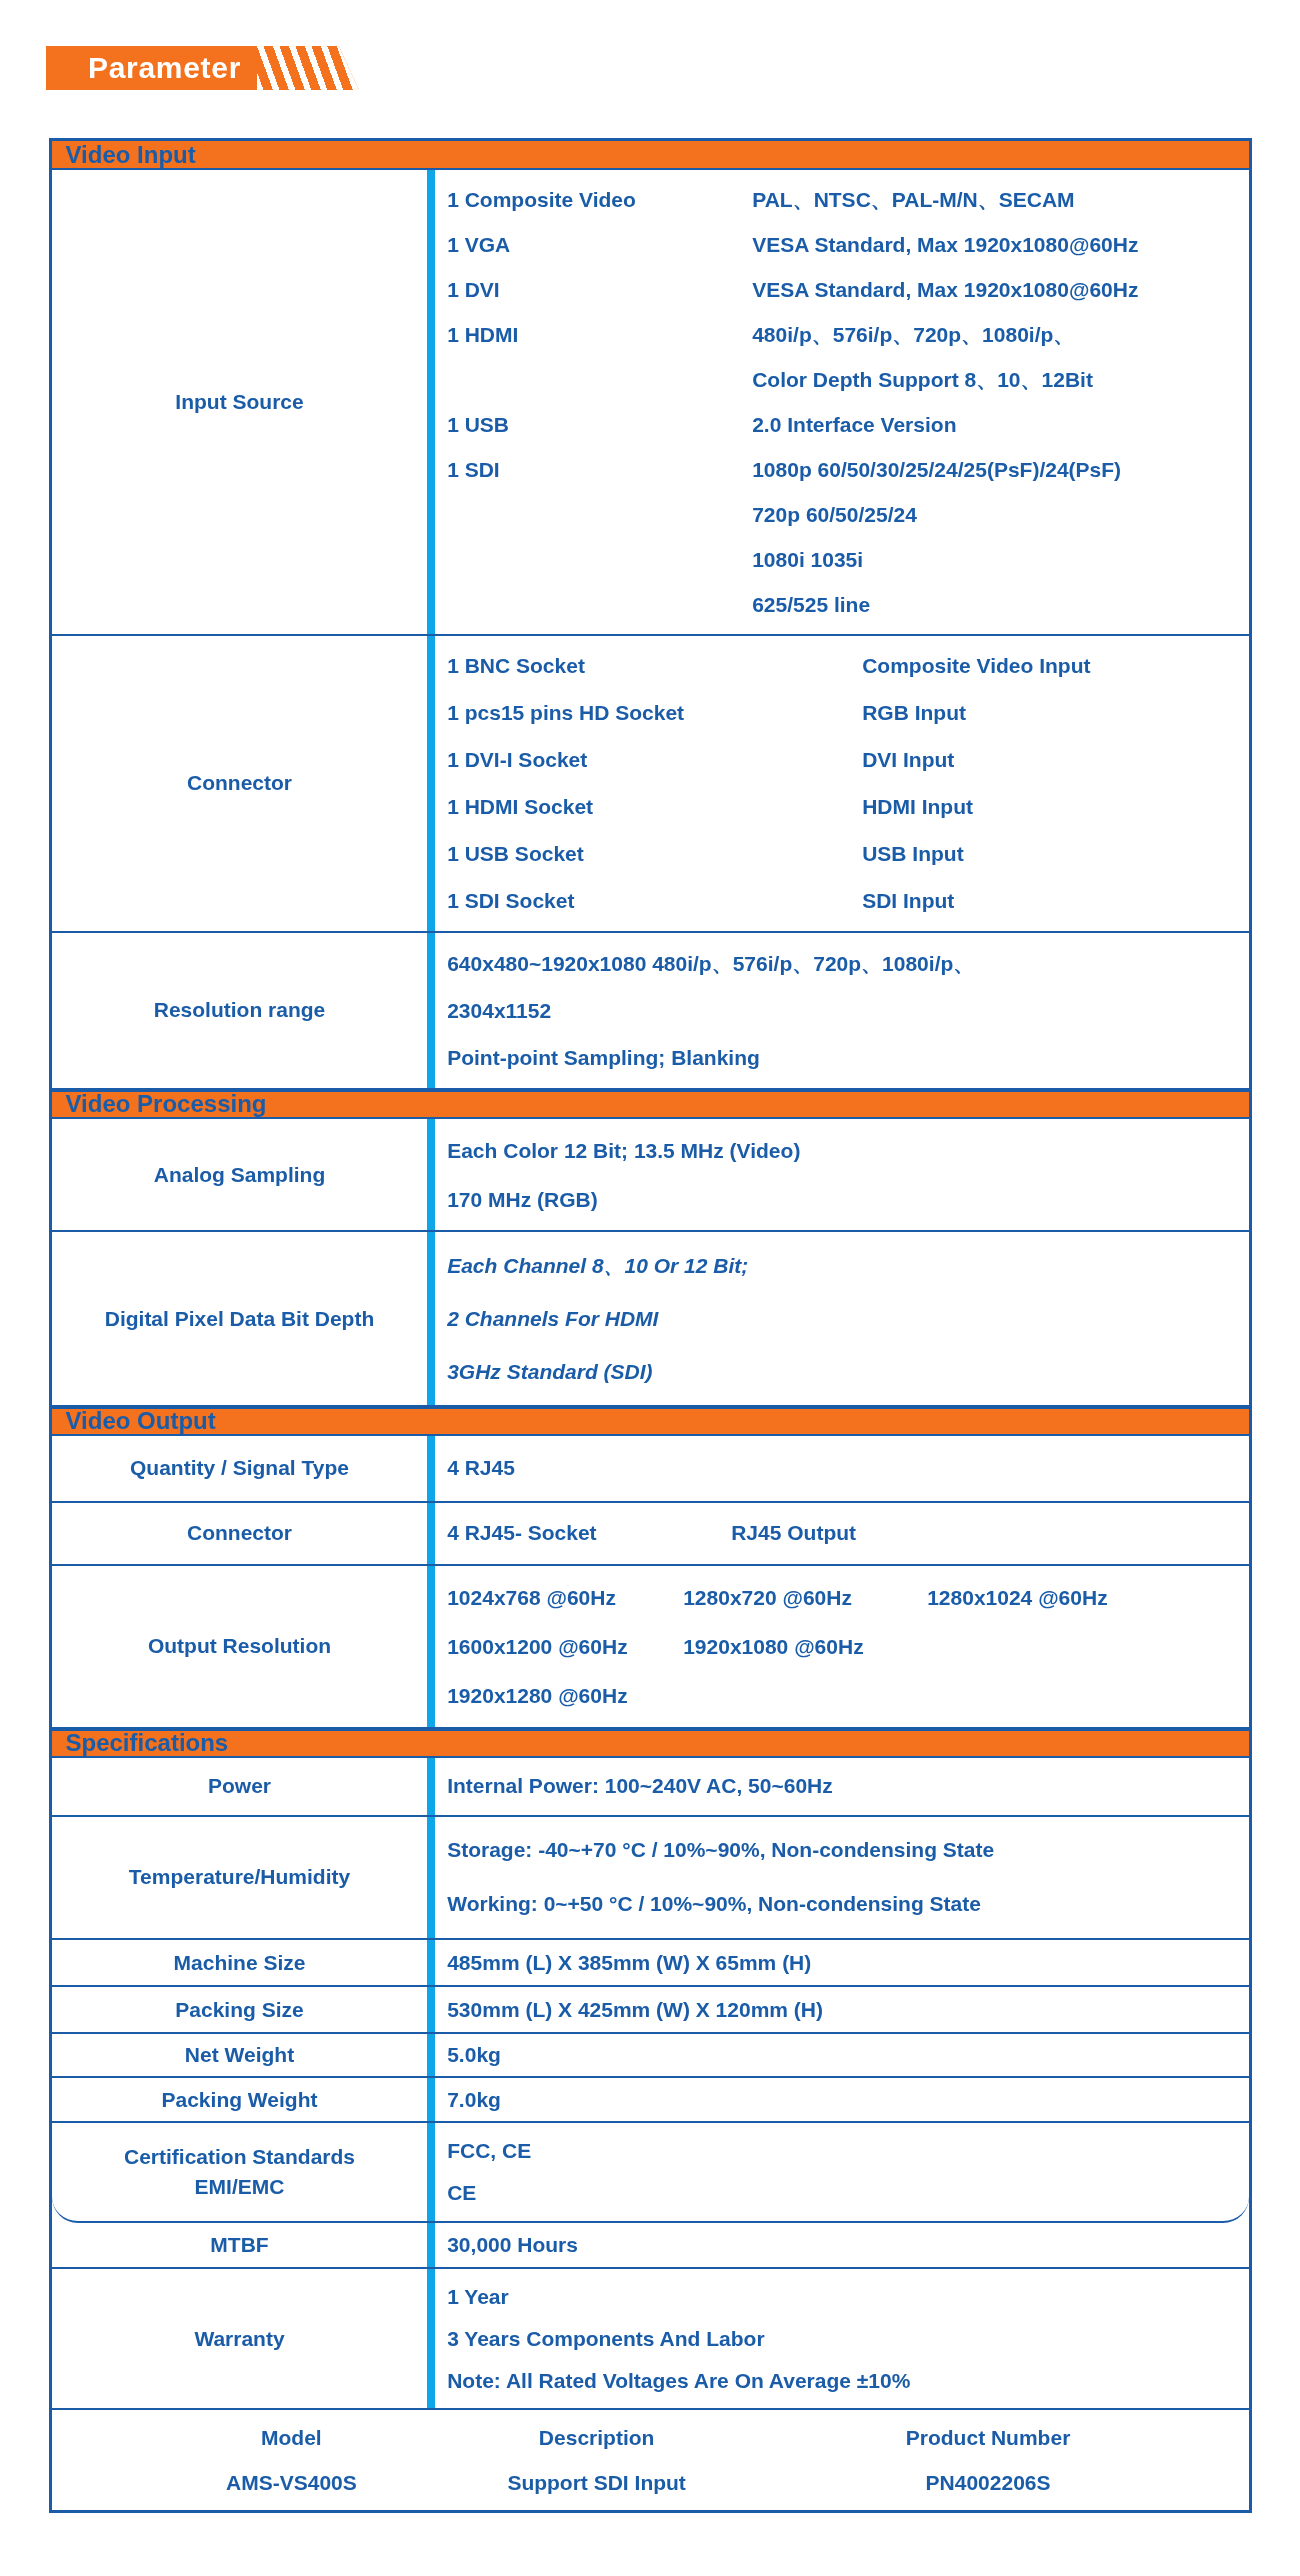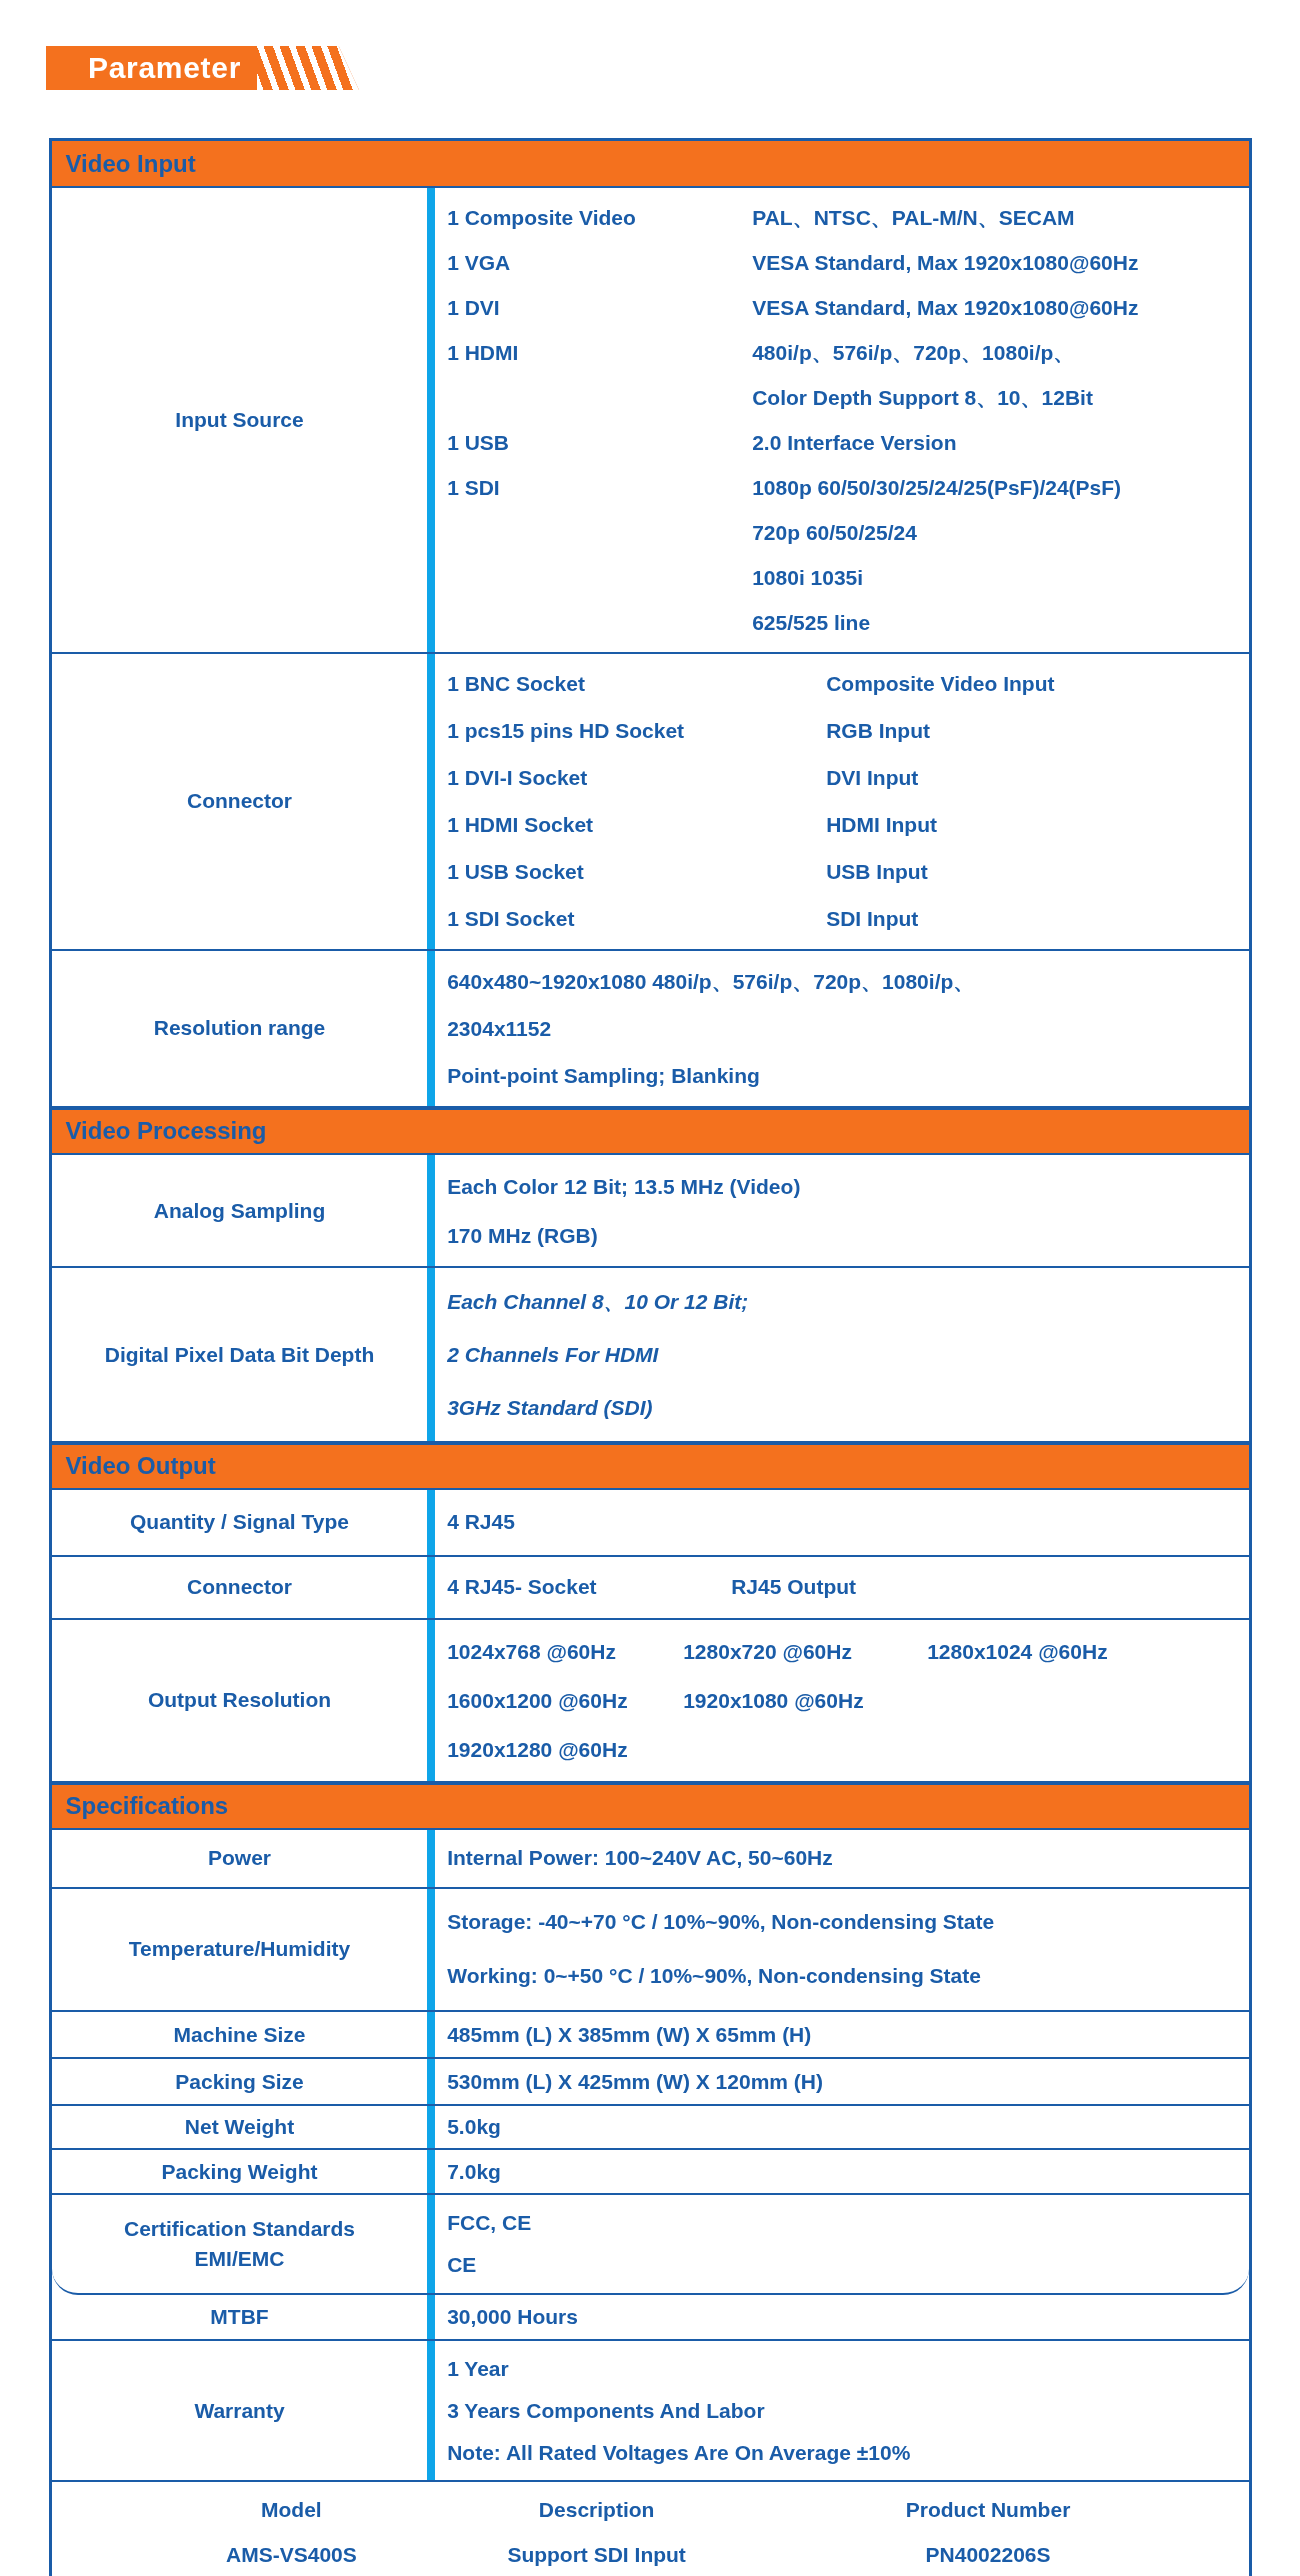--- a/index.html
+++ b/index.html
@@ -14,38 +14,38 @@
     background:#F4711E; display:flex; align-items:center;
     clip-path:polygon(0 0, calc(100% - 20.3px) 0, 100% 100%, 0 100%);
   }
   .badge-label { flex:1; color:#ffffff; font-size:30px; padding-left:42px; letter-spacing:0.7px; }
   .badge-stripes { width:102px; height:100%;
     background:repeating-linear-gradient(70deg, #ffffff 0 6.1px, #F4711E 6.1px 15px); }
   
   .spec-table { position:absolute; left:49px; top:138px; width:1203px;
     border:3.4px solid #1A5CA8; background:#ffffff; }
   .sec-bar {
-    background:#F4711E; height:47px; display:flex; align-items:center;
+    background:#F4711E; height:29px; display:flex; align-items:center;
     padding-left:13.5px; font-size:24px; color:#1A5CA8;
     border-top:2.7px solid #1A5CA8; border-bottom:2.7px solid #1A5CA8;
   }
   .sec-bar.first { border-top:none; }
   .row { display:grid; grid-template-columns:383px 1fr; border-bottom:2px solid #1A5CA8; }
   .lbl {
     border-right:8px solid #0ea5e9; display:flex; flex-direction:column;
     align-items:center; justify-content:center; text-align:center;
     font-size:21px; line-height:30px; padding:4.1px;
   }
   .val { display:flex; flex-direction:column; justify-content:center;
     padding:6.8px 6.8px 6.8px 12.2px; font-size:21px; }
   .pair { display:grid; grid-template-columns:305px 1fr; }
   .conn-pair { display:grid; grid-template-columns:379px 1fr; }
   .out-pair { display:grid; grid-template-columns:284px 1fr; }
   .vi-line   { line-height:45px; }
-  .conn-line { line-height:47px; }
+  .conn-line { line-height:47px;gap:36px; }
   .rr-line   { line-height:47px; }
   .as-line   { line-height:49px; }
   .dd-line   { line-height:53px;font-style:italic; }
   .or-row { display:grid; grid-template-columns:236px 244px 1fr; line-height:49px; }
   .temp-line { line-height:54px; }
   .warr-line { line-height:42px; }
   
   .r-input-source { min-height:457px; }
   .r-connector-in { min-height:286px; }
   .r-resolution   { min-height:144px; }

